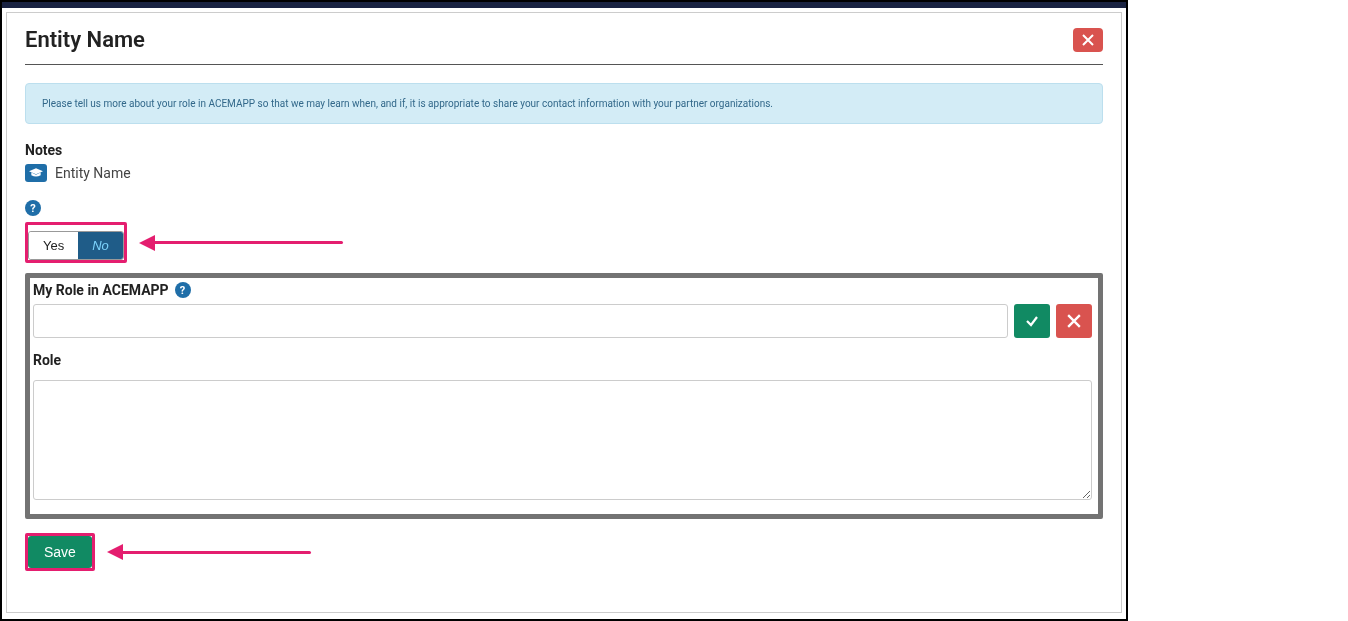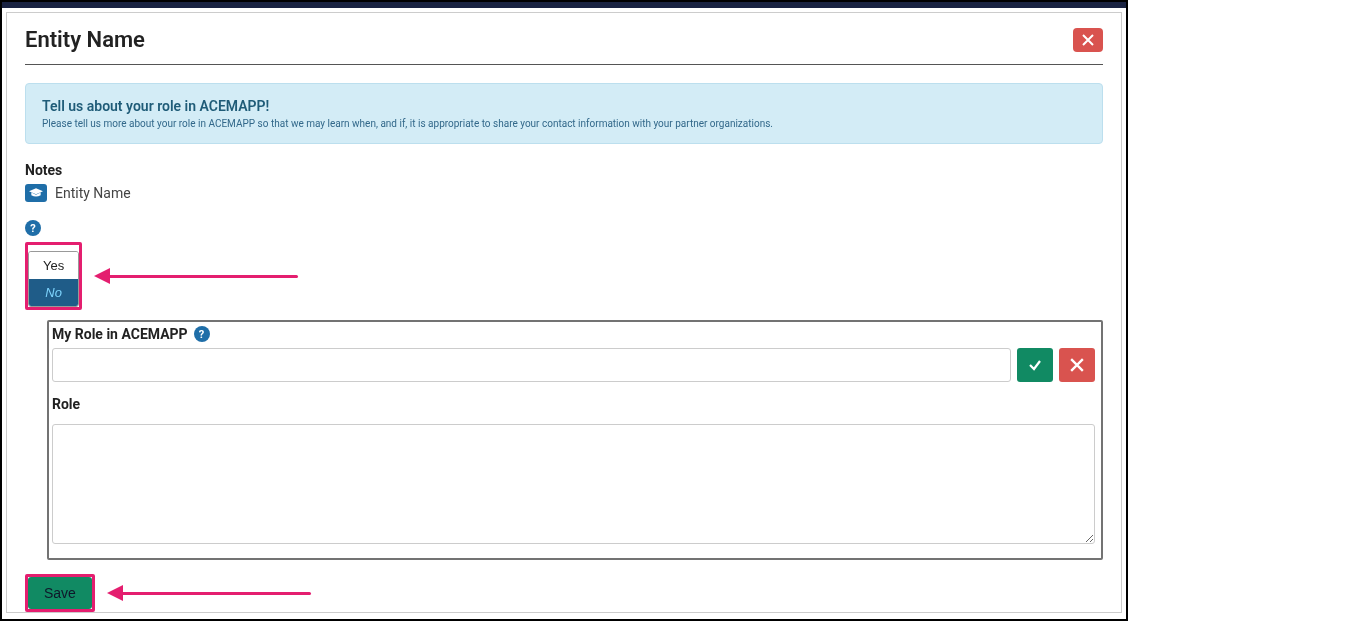--- a/index.html
+++ b/index.html
@@ -111,21 +111,20 @@
       font-size: 11px;
       font-weight: 700;
       cursor: pointer;
     }
     .toggle-group {
       display: inline-flex;
       border: 1px solid #999;
       border-radius: 3px;
       overflow: hidden;
       margin-top: 6px;
-      flex-direction: column;
     }
     .toggle-btn {
       border: none;
       padding: 6px 14px;
       font-size: 13px;
       cursor: pointer;
       background: #fff;
       color: #222;
     }
     .toggle-btn.selected {
@@ -134,25 +133,24 @@
       font-style: italic;
     }
     .section-gap { height: 14px; }
     .annot-box {
       border: 3px solid #e41e6f;
       padding: 0;
       display: inline-block;
       border-radius: 2px;
     }
     .annot-box-wide {
-      border: 2px solid #737373;
+      border: 5px solid #737373;
       border-radius: 2px;
       padding: 2px 6px 10px 3px;
       margin-top: 10px;
-      margin-left: 22px;
     }
     .arrow-wrap {
       display: inline-flex;
       align-items: center;
       margin-left: 12px;
       vertical-align: middle;
     }
     .arrow-line {
       width: 190px;
       height: 3px;
@@ -212,21 +210,21 @@
       resize: vertical;
       margin-top: 6px;
     }
     .save-row {
       margin-top: 14px;
       display: flex;
       align-items: center;
     }
     .save-btn {
       background: #118a63;
-      color: #0f172a;
+      color: #ffffff;
       border: none;
       padding: 8px 16px;
       font-size: 14px;
       border-radius: 3px;
       cursor: pointer;
     }
   </style>
 </head>
 <body>
 
@@ -237,21 +235,20 @@
     <div class="panel-header">
       <div class="panel-title">Entity Name</div>
       <button class="close-btn">
         <svg viewBox="0 0 12 12">
             <path d="M1 1 L11 11 M11 1 L1 11" stroke="#fff" stroke-width="2" fill="none"></path>
           </svg>
       </button>
     </div>
 
     <div class="info-card">
-      <div class="info-title">Tell us about your role in ACEMAPP!</div>
       <div class="info-text">Please tell us more about your role in ACEMAPP so that we may learn when, and if, it is appropriate to share your contact information with your partner organizations.</div>
     </div>
 
     <div class="form-label">Notes</div>
     <div class="entity-row">
       <span class="entity-icon">
         <svg viewBox="0 0 24 16">
             <path d="M12 0 L24 5 L12 10 L0 5 Z M4 7 L4 12 Q12 16 20 12 L20 7 L12 11 Z"></path>
           </svg>
       </span>

